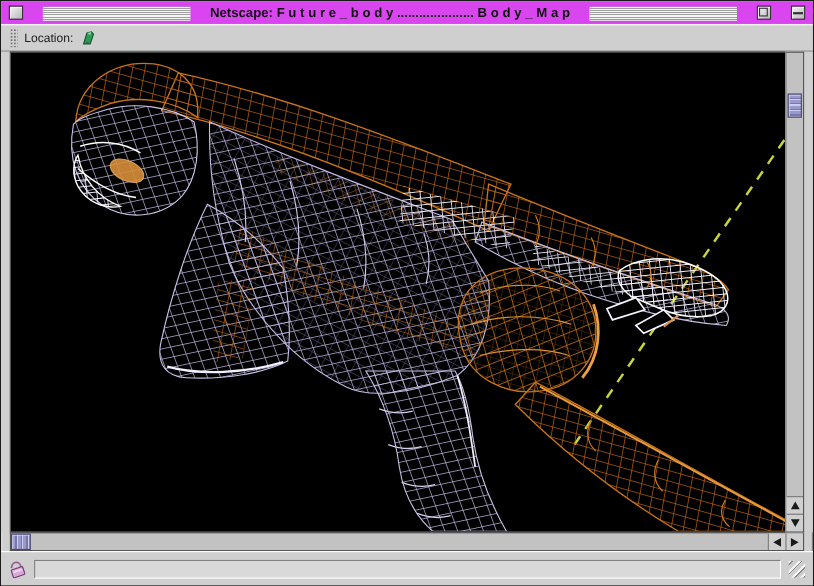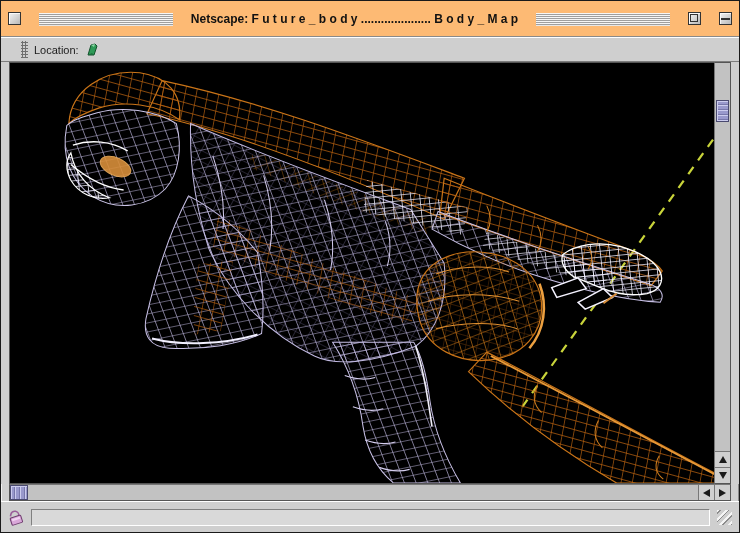--- a/index.html
+++ b/index.html
@@ -5,32 +5,32 @@
   html,body{margin:0;padding:0;background:#444;}
   *{box-sizing:border-box;}
   .window{
     width:740px;height:533px;position:relative;
     background:#CFCFCF;border:1px solid #1a1a1a;
     box-shadow:inset 1px 1px 0 #f2f2f2, inset -1px -1px 0 #8a8a8a;
     display:flex;flex-direction:column;
     font-family:"Liberation Sans", sans-serif;
   }
   
-  .titlebar{height:36px;display:flex;align-items:center;gap:18px;padding:0 7px;
-    background:#fdba74;border-bottom:1px solid #8a8a8a;}
+  .titlebar{height:21px;display:flex;align-items:center;gap:18px;padding:0 7px;
+    background:#d946ef;border-bottom:1px solid #8a8a8a;}
   .stripes{flex:1;height:12px;margin-top:1px;
     background:repeating-linear-gradient(to bottom,#f6f6f6 0 1px,#9f9f9f 1px 2px);
     box-shadow:0 1px 0 #e8e8e8;}
   .tbox{width:13px;height:13px;background:linear-gradient(135deg,#f4f4f4,#b8b8b8);
     border:1px solid #333;box-shadow:inset 1px 1px 0 rgba(255,255,255,.8);position:relative;flex:0 0 auto;}
   .tbox.zoom::after{content:"";position:absolute;left:1px;top:1px;width:6px;height:6px;border:1px solid #333;}
   .tbox.collapse::after{content:"";position:absolute;left:1px;right:1px;top:5px;height:2px;background:#333;}
   .title-text{font-size:12px;font-weight:bold;color:#111;white-space:nowrap;line-height:22px;}
   
-  .locbar{height:25px;display:flex;align-items:center;gap:6px;padding:0 20px;
+  .locbar{height:25px;display:flex;align-items:center;gap:6px;padding:0 8px;
     background:#CFCFCF;border-top:1px solid #fff;border-bottom:1px solid #7d7d7d;}
   .grip{width:7px;height:17px;flex:0 0 auto;
     background-image:radial-gradient(#6f6f6f 1px, transparent 1.1px);
     background-size:3px 3px;background-position:0 0;}
   .loc-label{font-size:11px;color:#1c1c1c;white-space:nowrap;}
   .loc-icon{width:15px;height:15px;flex:0 0 auto;}
   .url-field{flex:1;height:17px;border:1px solid #000;background:#fff;
     box-shadow:inset 1px 1px 0 #b9b9b9;font-family:"Liberation Sans",sans-serif;
     font-size:11px;padding:1px 4px;color:#000;}
   

